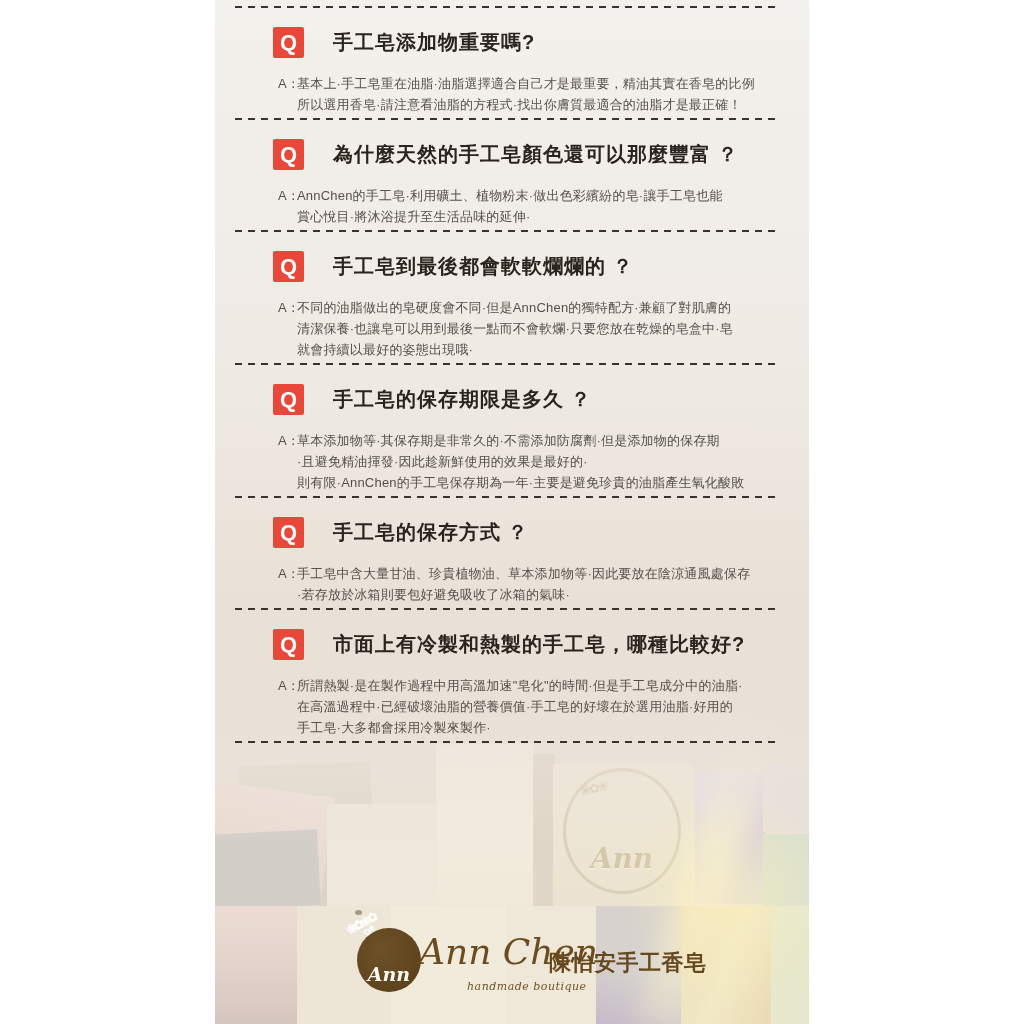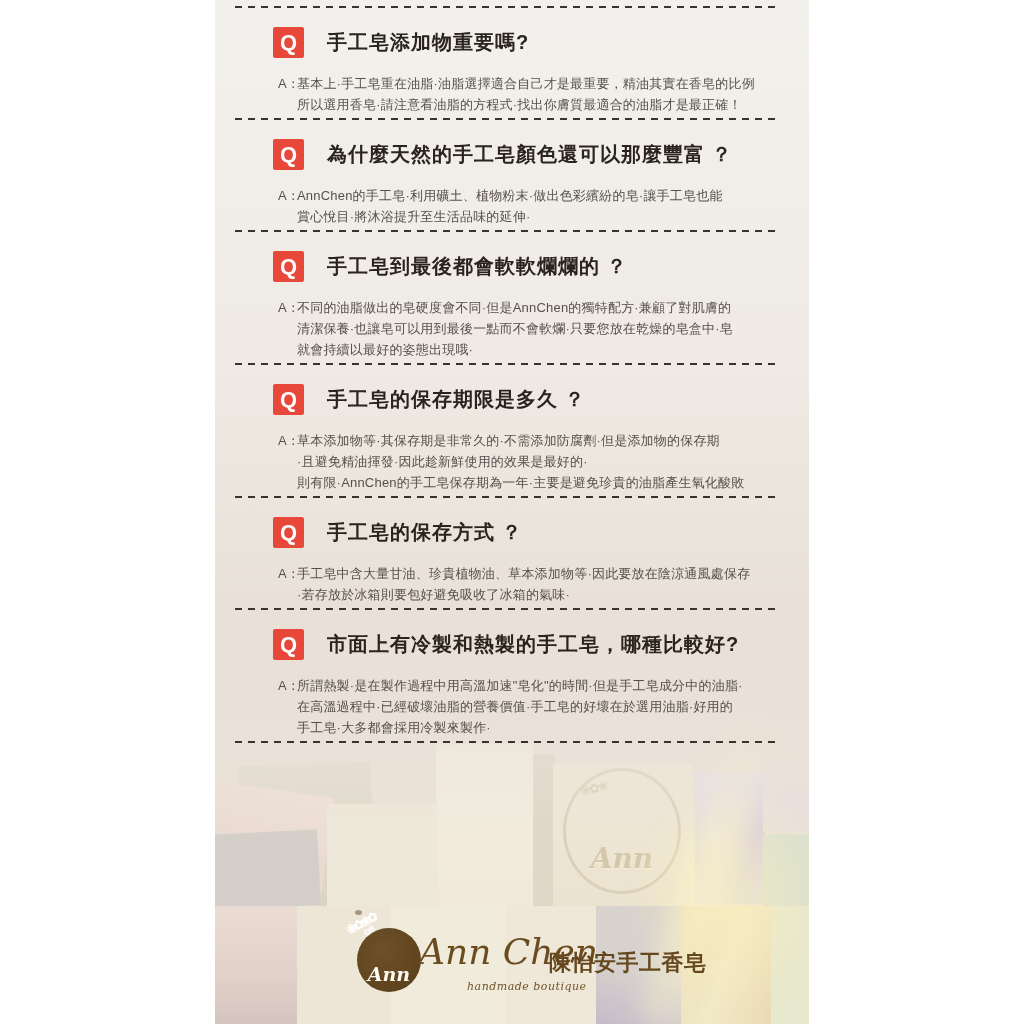--- a/index.html
+++ b/index.html
@@ -8,21 +8,21 @@
     background:linear-gradient(180deg,#f3f1ed 0%,#efeae4 35%,#e8e0d6 62%,#dcd1c4 100%);}
 
   
   .content{position:relative;z-index:2;padding-top:6px;}
   .sep{height:2px;margin:0 28px 0 20px;
     background:repeating-linear-gradient(90deg,#3a332c 0 7px,transparent 7px 13px);}
   .qa{padding:19px 0 3px 0;}
   .q-row{margin-left:58px;margin-bottom:15px;display:flex;align-items:center;gap:12px;height:31px;}
   .q-badge{width:31px;height:31px;flex:none;background:#e8483a;color:#ffffff;border-radius:2px;
     display:flex;align-items:center;justify-content:center;font-size:22px;font-weight:bold;}
-  .q-text{margin:11px;font-size:20px;font-weight:bold;color:#2a231e;letter-spacing:1px;white-space:nowrap;}
+  .q-text{margin:17px;font-size:20px;font-weight:bold;color:#2a231e;letter-spacing:1px;white-space:nowrap;}
   .answer{margin-left:63px;display:flex;font-size:13px;line-height:21px;color:#56504b;}
   .a-label{flex:none;width:19px;}
   .a-line{white-space:nowrap;letter-spacing:0.2px;}
 
   
   .photo{position:absolute;left:0;bottom:0;width:594px;height:430px;z-index:1;overflow:hidden;}
   .photo-base{position:absolute;inset:0;background:linear-gradient(180deg,#e6ddd0 0%,#e9e0d2 100%);}
   .bar{position:absolute;}
   .bar-khaki{left:26px;top:170px;width:132px;height:145px;background:linear-gradient(180deg,#dcd6c6,#d2cbb8);transform:rotate(-2deg);}
   .bar-pink{left:-8px;top:195px;width:120px;height:120px;background:linear-gradient(190deg,#ecdcd3,#e2ccc2);transform:rotate(8deg);}

